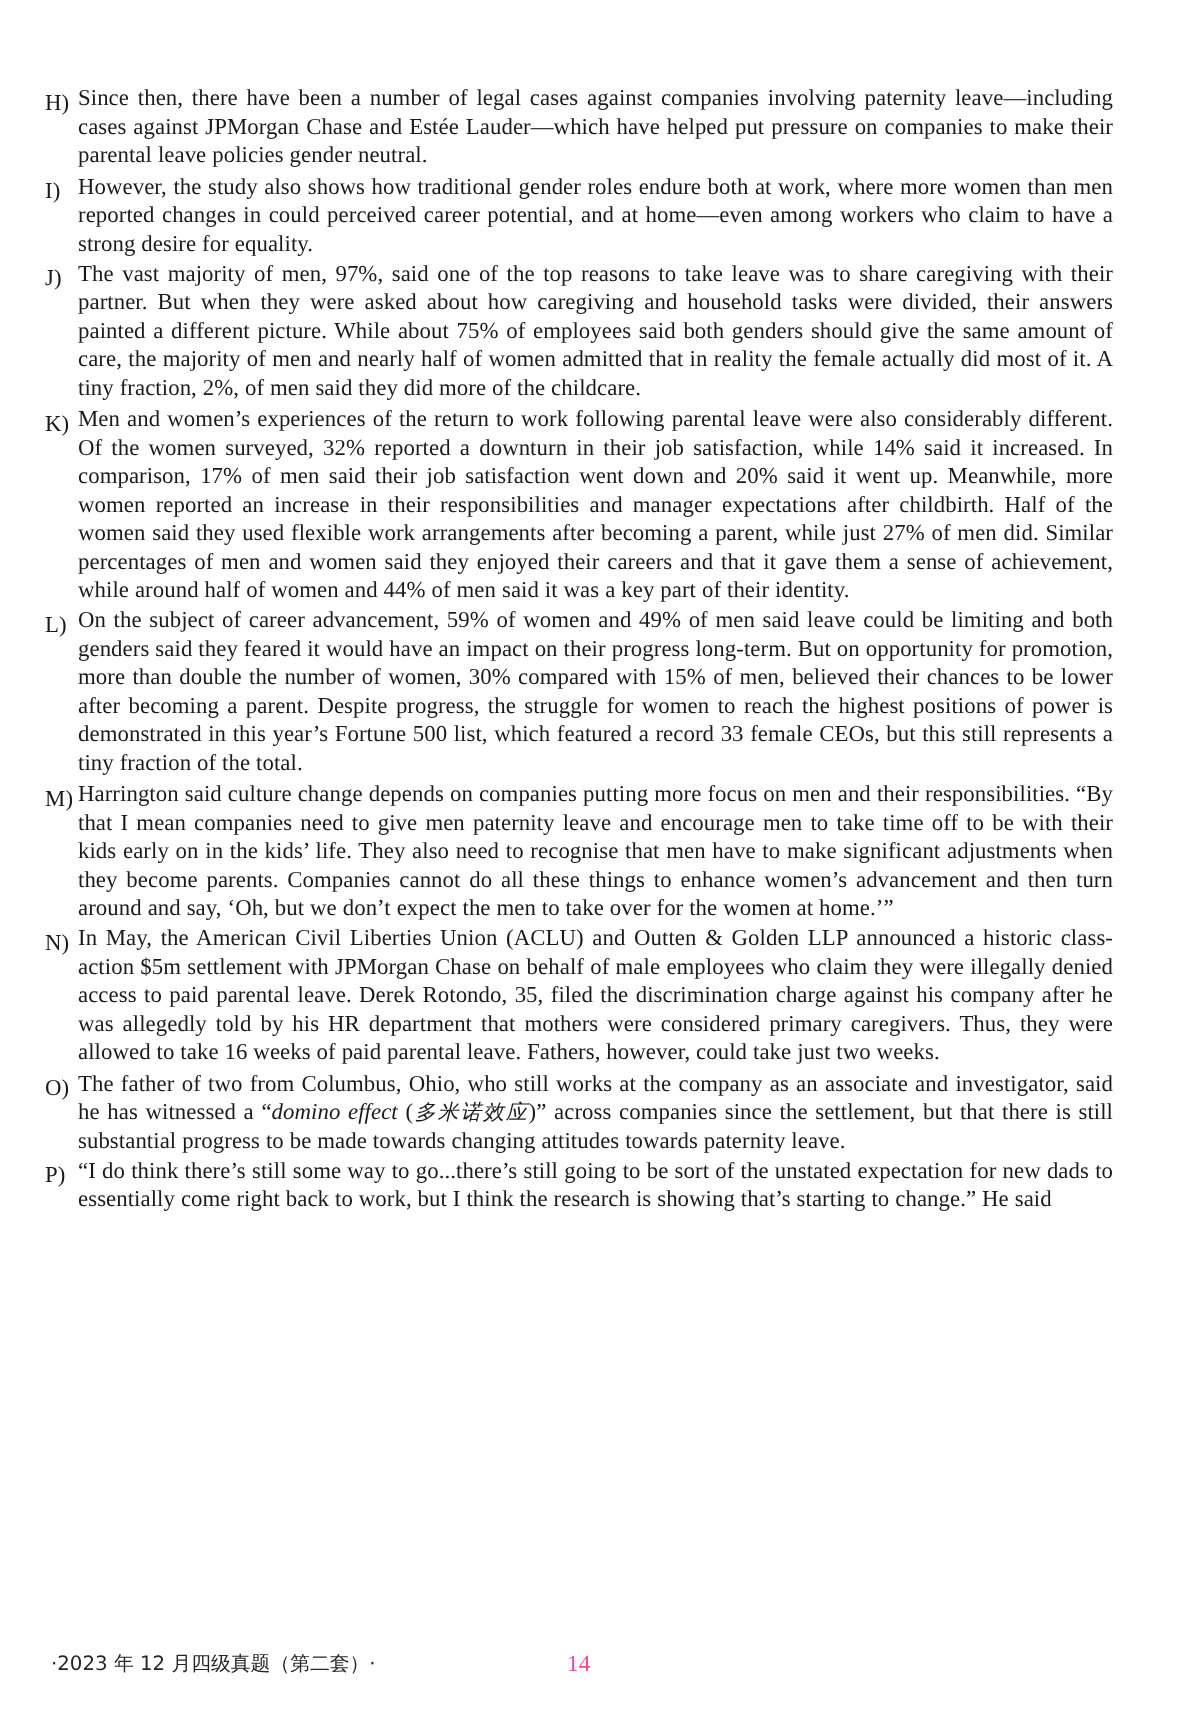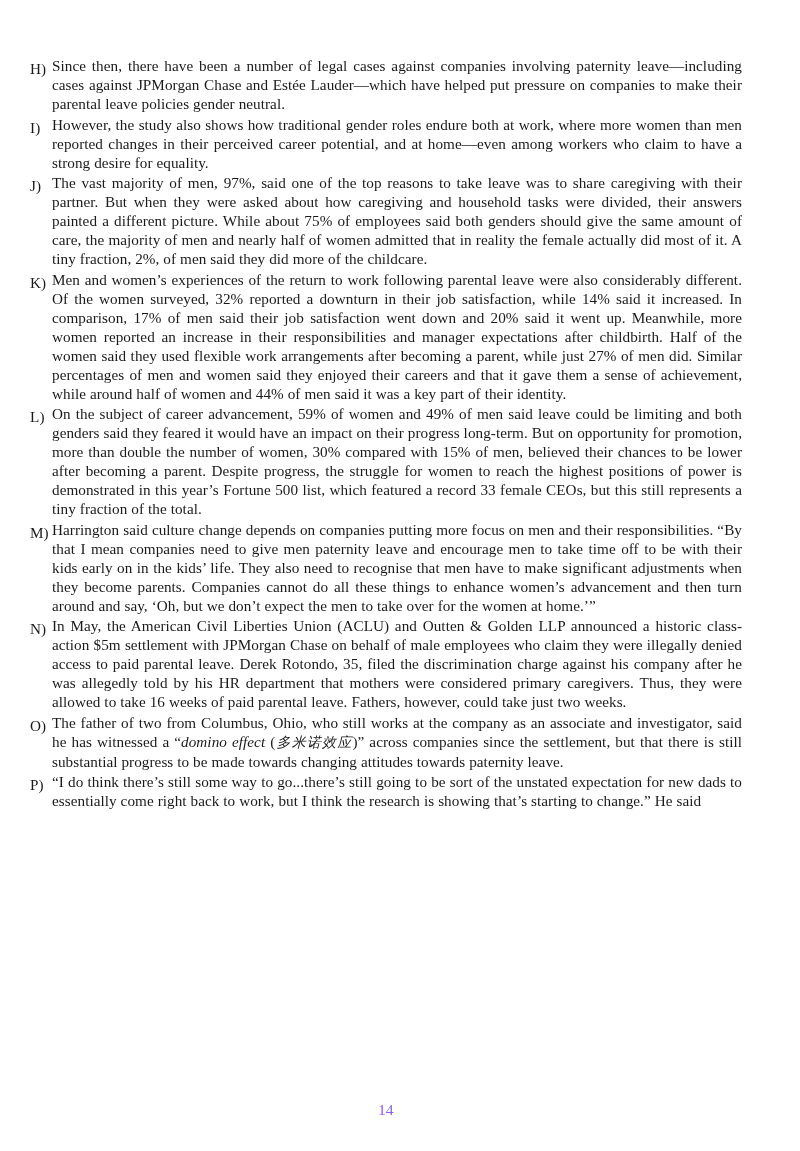--- a/index.html
+++ b/index.html
@@ -85,38 +85,38 @@
     line-height: 20px;
     color: #262626;
     white-space: nowrap;
   }
   .footer-page {
     position: absolute;
     left: 378px;
     top: 0;
     font-size: 15.5px;
     line-height: 20px;
-    color: #8b5cf6;
+    color: #ec4899;
   }
 </style>
 </head>
 <body>
 
 <div class="page">
 
   <div class="content">
 
     <div class="para">
       <div class="para-label">H)</div>
       <div class="para-body">Since then, there have been a number of legal cases against companies involving paternity leave—including cases against JPMorgan Chase and Estée Lauder—which have helped put pressure on companies to make their parental leave policies gender neutral.</div>
     </div>
 
     <div class="para">
       <div class="para-label">I)</div>
-      <div class="para-body">However, the study also shows how traditional gender roles endure both at work, where more women than men reported changes in their perceived career potential, and at home—even among workers who claim to have a strong desire for equality.</div>
+      <div class="para-body">However, the study also shows how traditional gender roles endure both at work, where more women than men reported changes in could perceived career potential, and at home—even among workers who claim to have a strong desire for equality.</div>
     </div>
 
     <div class="para">
       <div class="para-label">J)</div>
       <div class="para-body">The vast majority of men, 97%, said one of the top reasons to take leave was to share caregiving with their partner. But when they were asked about how caregiving and household tasks were divided, their answers painted a different picture. While about 75% of employees said both genders should give the same amount of care, the majority of men and nearly half of women admitted that in reality the female actually did most of it. A tiny fraction, 2%, of men said they did more of the childcare.</div>
     </div>
 
     <div class="para">
       <div class="para-label">K)</div>
       <div class="para-body">Men and women’s experiences of the return to work following parental leave were also considerably different. Of the women surveyed, 32% reported a downturn in their job satisfaction, while 14% said it increased. In comparison, 17% of men said their job satisfaction went down and 20% said it went up. Meanwhile, more women reported an increase in their responsibilities and manager expectations after childbirth. Half of the women said they used flexible work arrangements after becoming a parent, while just 27% of men did. Similar percentages of men and women said they enjoyed their careers and that it gave them a sense of achievement, while around half of women and 44% of men said it was a key part of their identity.</div>
@@ -143,16 +143,17 @@
     </div>
 
     <div class="para">
       <div class="para-label">P)</div>
       <div class="para-body">“I do think there’s still some way to go...there’s still going to be sort of the unstated expectation for new dads to essentially come right back to work, but I think the research is showing that’s starting to change.” He said</div>
     </div>
 
   </div>
 
   <div class="footer">
+    <div class="footer-left">·2023 年 12 月四级真题（第二套）·</div>
     <div class="footer-page">14</div>
   </div>
 
 </div>
 
 </body></html>

